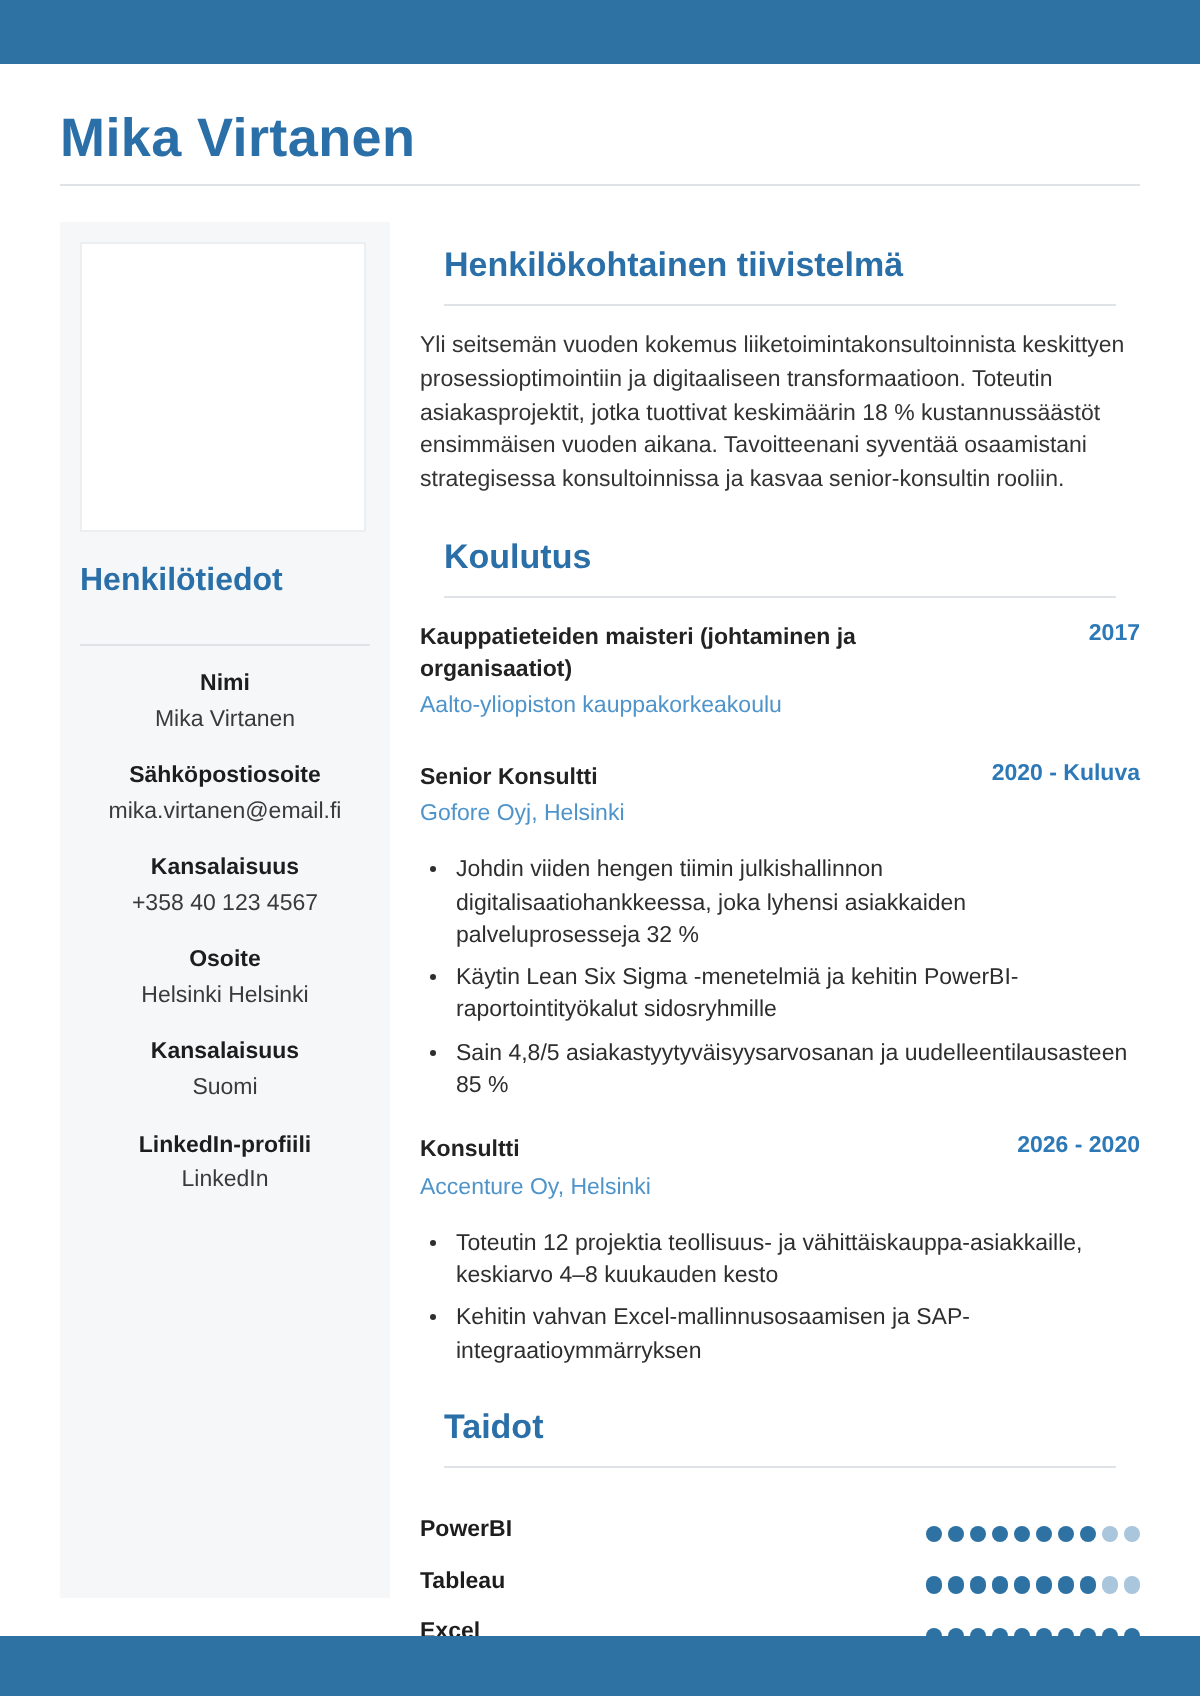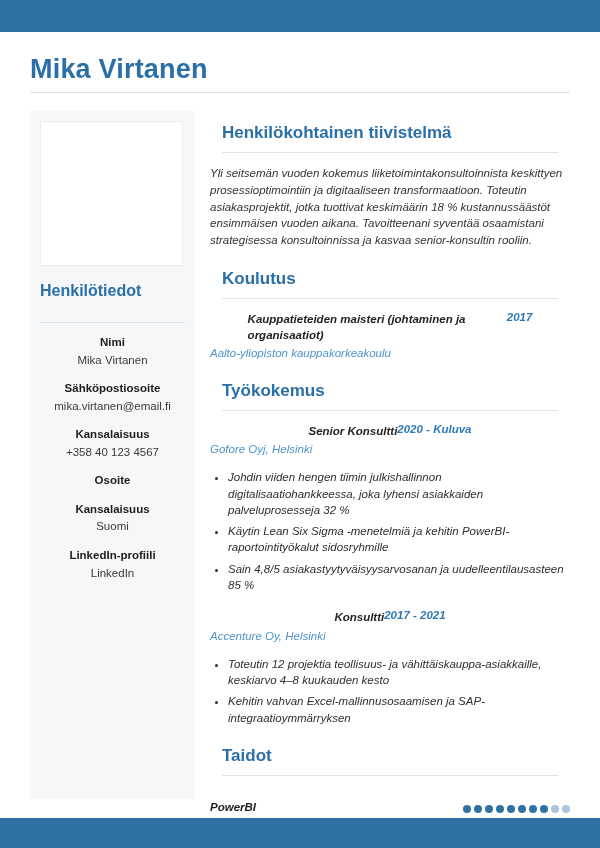--- a/index.html
+++ b/index.html
@@ -40,23 +40,23 @@
   .field{margin-bottom:13px;text-align:center;}
   .flabel{font-size:11.5px;font-weight:bold;color:#1d1d1d;line-height:1.35;}
   .fvalue{font-size:11.5px;color:#3a3a3a;line-height:1.35;margin-top:2px;}
   
   .main{flex:1;min-width:0;}
   .section{margin-bottom:20px;}
   .section h3{
     margin:12px;font-size:17px;font-weight:bold;color:var(--heading);
     padding-bottom:9px;border-bottom:1px solid var(--rule);
   }
-  .section .body{margin-top:0;font-style:italic;}
+  .section .body{margin-top:0;}
   p.summary{margin:0;font-size:11.5px;line-height:1.45;color:#333333;}
-  .entry-head{display:flex;justify-content:center;align-items:flex-start;}
+  .entry-head{display:flex;justify-content:space-between;align-items:flex-start;}
   .entry-title{font-size:11.5px;font-weight:bold;color:#222222;line-height:1.4;max-width:72%;}
   .entry-period{font-size:11.5px;font-weight:bold;color:var(--date);white-space:nowrap;}
   .entry-sub{font-size:11.5px;color:var(--link);margin-top:2px;line-height:1.4;}
   ul.bullets{margin:12px 0 0 0;padding-left:18px;}
   ul.bullets li{font-size:11.5px;color:#2e2e2e;line-height:1.42;margin-bottom:5px;}
   .job{margin-bottom:16px;}
   .job:last-child{margin-bottom:0;}
   
   .skill-row{display:flex;justify-content:space-between;align-items:flex-end;height:25.5px;}
   .skill-label{font-size:11.5px;font-weight:bold;color:#1d1d1d;}
@@ -88,20 +88,21 @@
           <div class="field">
             <div class="flabel">Sähköpostiosoite</div>
             <div class="fvalue">mika.virtanen@email.fi</div>
           </div>
           <div class="field">
             <div class="flabel">Kansalaisuus</div>
             <div class="fvalue">+358 40 123 4567</div>
           </div>
           <div class="field">
             <div class="flabel">Osoite</div>
+            <div class="fvalue">Helsinki Helsinki</div>
           </div>
           <div class="field">
             <div class="flabel">Kansalaisuus</div>
             <div class="fvalue">Suomi</div>
           </div>
           <div class="field">
             <div class="flabel">LinkedIn-profiili</div>
             <div class="fvalue">LinkedIn</div>
           </div>
         </div>
@@ -123,38 +124,37 @@
               <div class="entry-head">
                 <div class="entry-title">Kauppatieteiden maisteri (johtaminen ja organisaatiot)</div>
                 <div class="entry-period">2017</div>
               </div>
               <div class="entry-sub">Aalto-yliopiston kauppakorkeakoulu</div>
             </div>
           </div>
         </div>
 
         <div class="section">
-          <h3>Työkokemus</h3>
           <div class="body">
             <div class="job">
               <div class="entry-head">
                 <div class="entry-title">Senior Konsultti</div>
                 <div class="entry-period">2020 - Kuluva</div>
               </div>
               <div class="entry-sub">Gofore Oyj, Helsinki</div>
               <ul class="bullets">
                 <li>Johdin viiden hengen tiimin julkishallinnon digitalisaatiohankkeessa, joka lyhensi asiakkaiden palveluprosesseja 32 %</li>
                 <li>Käytin Lean Six Sigma -menetelmiä ja kehitin PowerBI-raportointityökalut sidosryhmille</li>
                 <li>Sain 4,8/5 asiakastyytyväisyysarvosanan ja uudelleentilausasteen 85 %</li>
               </ul>
             </div>
             <div class="job">
               <div class="entry-head">
                 <div class="entry-title">Konsultti</div>
-                <div class="entry-period">2017 - 2021</div>
+                <div class="entry-period">2026 - 2020</div>
               </div>
               <div class="entry-sub">Accenture Oy, Helsinki</div>
               <ul class="bullets">
                 <li>Toteutin 12 projektia teollisuus- ja vähittäiskauppa-asiakkaille, keskiarvo 4–8 kuukauden kesto</li>
                 <li>Kehitin vahvan Excel-mallinnusosaamisen ja SAP-integraatioymmärryksen</li>
               </ul>
             </div>
           </div>
         </div>
 

